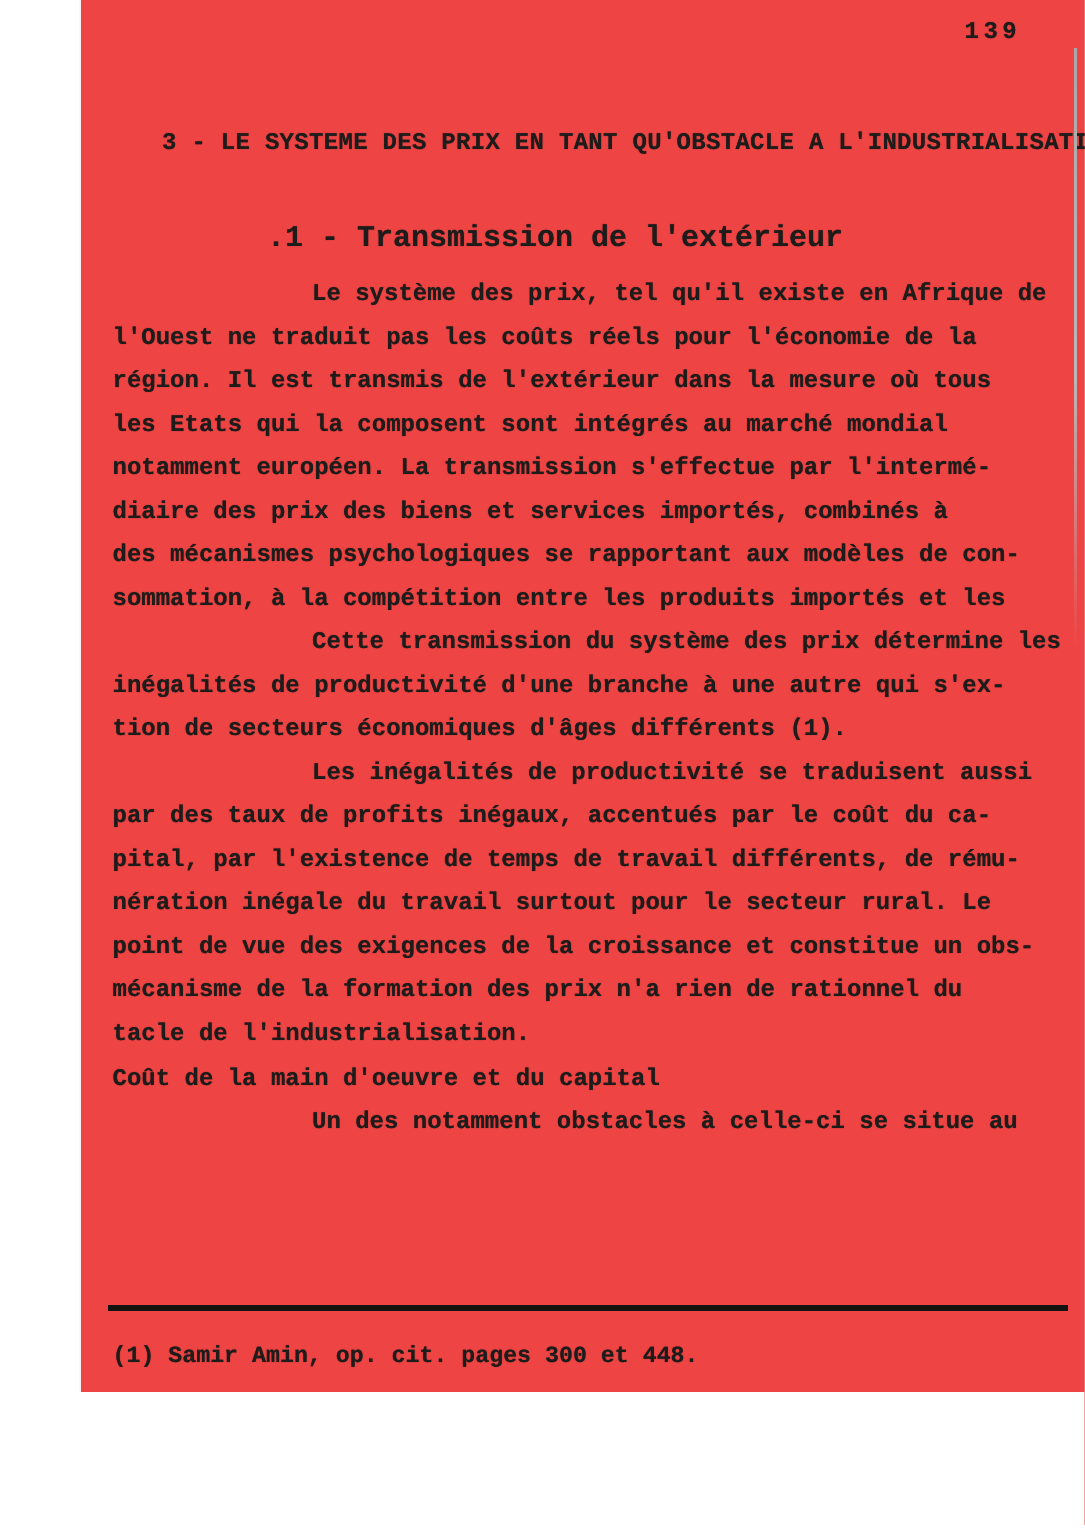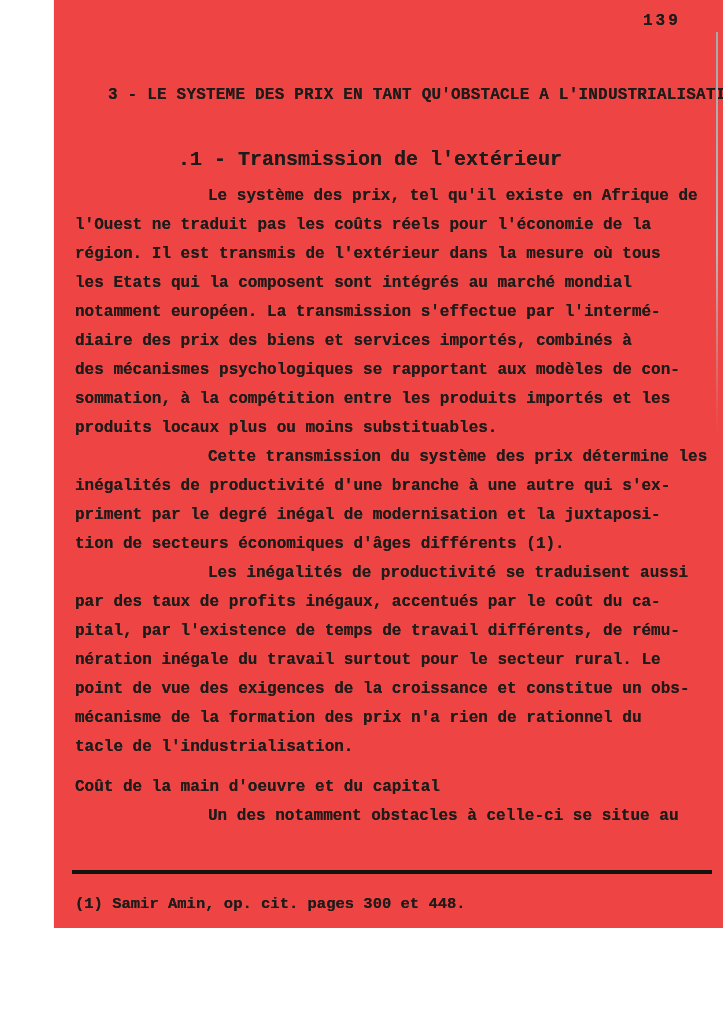--- a/index.html
+++ b/index.html
@@ -39,21 +39,21 @@
   }
   .body-text {
     position: absolute; top: 182px; left: 75px;
     width: 640px; font-size: 16px;
   }
   .line {
     height: 29px; line-height: 29px;
     white-space: nowrap;
   }
   .para.indent-first .line:first-child { text-indent: 133px; }
-  .subheading { margin-top: 11px; }
+  .subheading { margin-top: 1px; }
   .footnote-rule {
     position: absolute; top: 870px; left: 72px;
     width: 640px; height: 4px;
     background: #151310;
   }
   .footnote {
     position: absolute; top: 890px; left: 75px;
     font-size: 15.5px; line-height: 29px;
     white-space: nowrap;
   }
@@ -78,26 +78,24 @@
   <div class="body-text">
     <div class="para indent-first">
         <div class="line">Le système des prix, tel qu'il existe en Afrique de</div>
         <div class="line">l'Ouest ne traduit pas les coûts réels pour l'économie de la</div>
         <div class="line">région. Il est transmis de l'extérieur dans la mesure où tous</div>
         <div class="line">les Etats qui la composent sont intégrés au marché mondial</div>
         <div class="line">notamment européen. La transmission s'effectue par l'intermé-</div>
         <div class="line">diaire des prix des biens et services importés, combinés à</div>
         <div class="line">des mécanismes psychologiques se rapportant aux modèles de con-</div>
         <div class="line">sommation, à la compétition entre les produits importés et les</div>
-        <div class="line">produits locaux plus ou moins substituables.</div>
       </div>
     <div class="para indent-first">
         <div class="line">Cette transmission du système des prix détermine les</div>
         <div class="line">inégalités de productivité d'une branche à une autre qui s'ex-</div>
-        <div class="line">priment par le degré inégal de modernisation et la juxtaposi-</div>
         <div class="line">tion de secteurs économiques d'âges différents (1).</div>
       </div>
     <div class="para indent-first">
         <div class="line">Les inégalités de productivité se traduisent aussi</div>
         <div class="line">par des taux de profits inégaux, accentués par le coût du ca-</div>
         <div class="line">pital, par l'existence de temps de travail différents, de rému-</div>
         <div class="line">nération inégale du travail surtout pour le secteur rural. Le</div>
         <div class="line">point de vue des exigences de la croissance et constitue un obs-</div>
         <div class="line">mécanisme de la formation des prix n'a rien de rationnel du</div>
         <div class="line">tacle de l'industrialisation.</div>

